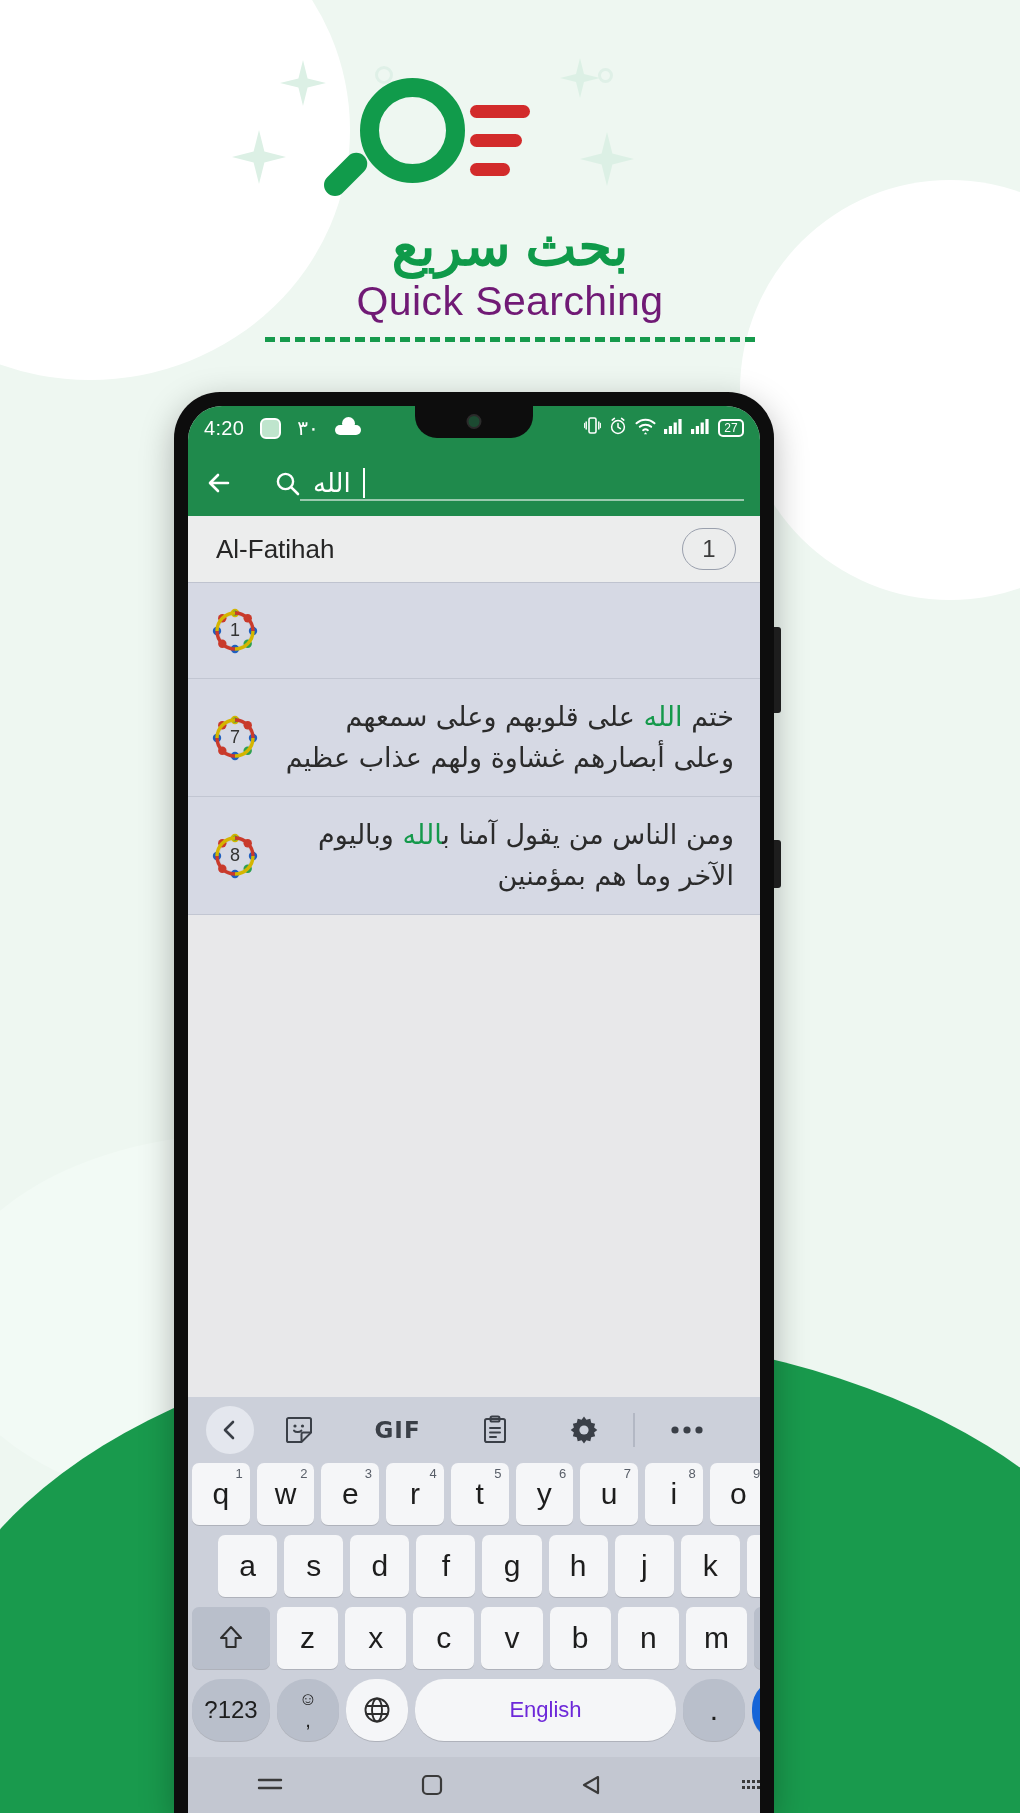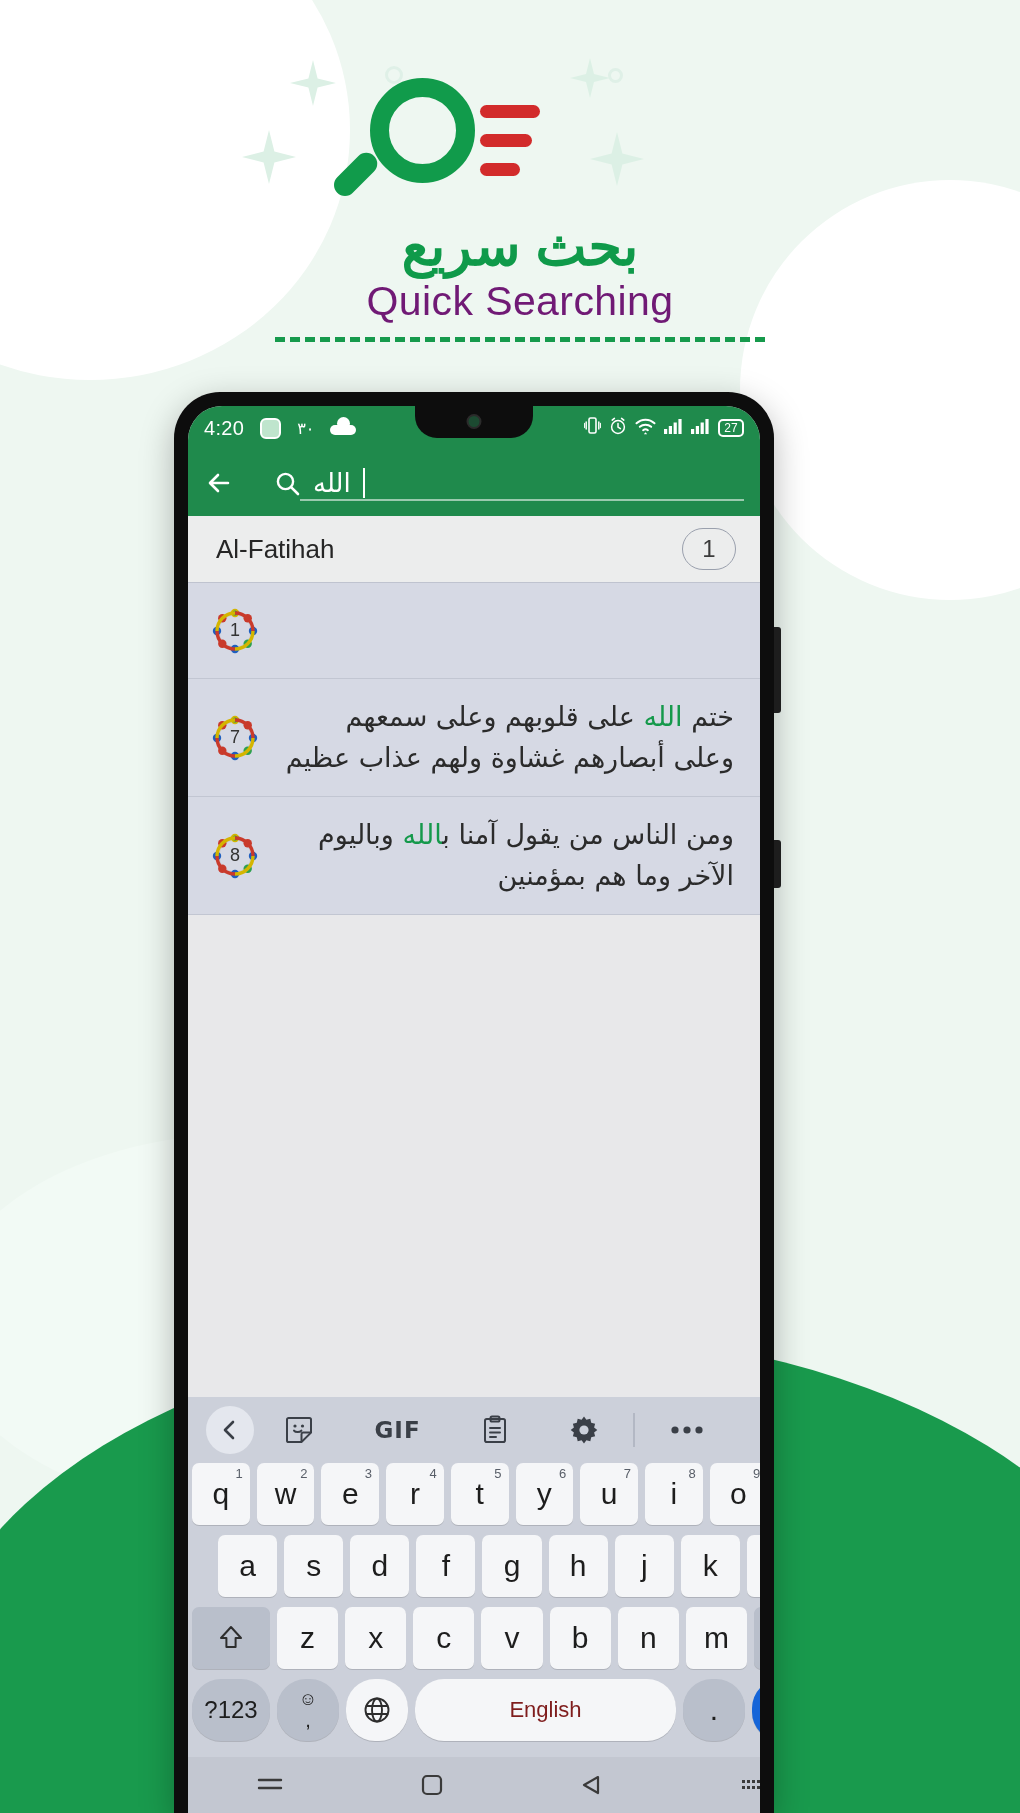--- a/index.html
+++ b/index.html
@@ -33,21 +33,21 @@
     background: #199a4d; border-radius: 50% 50% 0 0 / 62% 62% 0 0;
   }
   .blob-white-bottom {
     position: absolute; left: -60px; bottom: 300px;
     width: 620px; height: 380px;
     background: #f2faf5; border-radius: 50%;
   }
 
   
   .hero {
-    position: absolute; left: 10px; top: 0; width: 936px; height: 400px;
+    position: absolute; left: 0; top: 0; width: 936px; height: 400px;
     z-index: 3;
   }
   .spark {
     position: absolute;
     background: #d9eee2;
   }
   .spark4 {
     width: 46px; height: 46px;
     background: #dcf0e5;
     clip-path: polygon(50% 0%, 60% 40%, 100% 50%, 60% 60%, 50% 100%, 40% 60%, 0% 50%, 40% 40%);
@@ -139,21 +139,21 @@
     color: #ffffff;
     font-size: 19px;
   }
   .sb-left { display: flex; align-items: center; gap: 16px; }
   .sb-time { font-size: 20px; font-weight: 400; letter-spacing: 0.3px; }
   .sb-appicon {
     width: 21px; height: 21px; border-radius: 6px;
     background: #bfe5cd; border: 2px solid #ffffff;
     display: inline-block;
   }
-  .sb-num { font-size: 16px; }
+  .sb-num { font-size: 20px; }
   .sb-cloud {
     width: 26px; height: 14px; position: relative;
   }
   .sb-cloud:before {
     content: ""; position: absolute; left: 0; bottom: 0;
     width: 26px; height: 10px; background: #fff; border-radius: 7px;
   }
   .sb-cloud:after {
     content: ""; position: absolute; left: 7px; bottom: 5px;
     width: 13px; height: 13px; background: #fff; border-radius: 50%;
@@ -299,21 +299,21 @@
     position: absolute; right: 7px; top: 3px;
     font-size: 13px; color: #585e68;
   }
   .key.dark { background: #b9bfcb; }
   .key.func { flex: 0 0 auto; }
   .row3 .key.func { width: 78px; }
   .row4 .key { height: 62px; border-radius: 29px; }
   .k-123 { flex: 0 0 78px; font-size: 24px; }
   .k-emoji { flex: 0 0 62px; }
   .k-globe { flex: 0 0 62px; background: #f5f6f8; }
-  .k-space { flex: 1 1 auto; font-size: 22px; color: #7f1d1d; }
+  .k-space { flex: 1 1 auto; font-size: 22px; color: #6d28d9; }
   .k-period { flex: 0 0 62px; }
   .k-enter { flex: 0 0 80px; background: #1565d8; }
   .row2 { padding: 0 26px; }
   .emoji-stack {
     display: flex; flex-direction: column; align-items: center;
     line-height: 1; gap: 2px;
   }
   .emoji-stack .top { font-size: 18px; }
   .emoji-stack .bot { font-size: 20px; }
 

